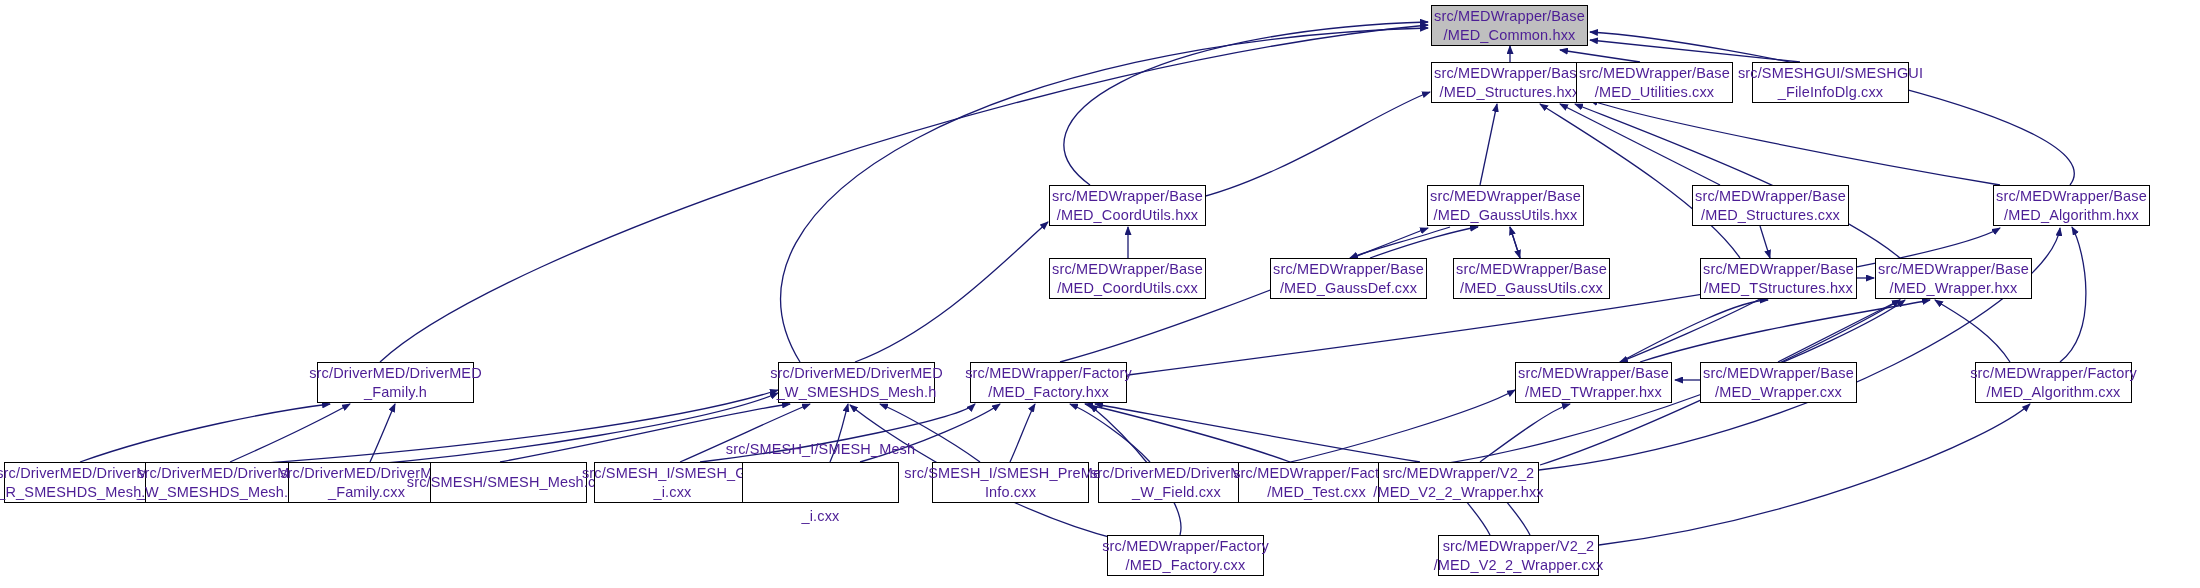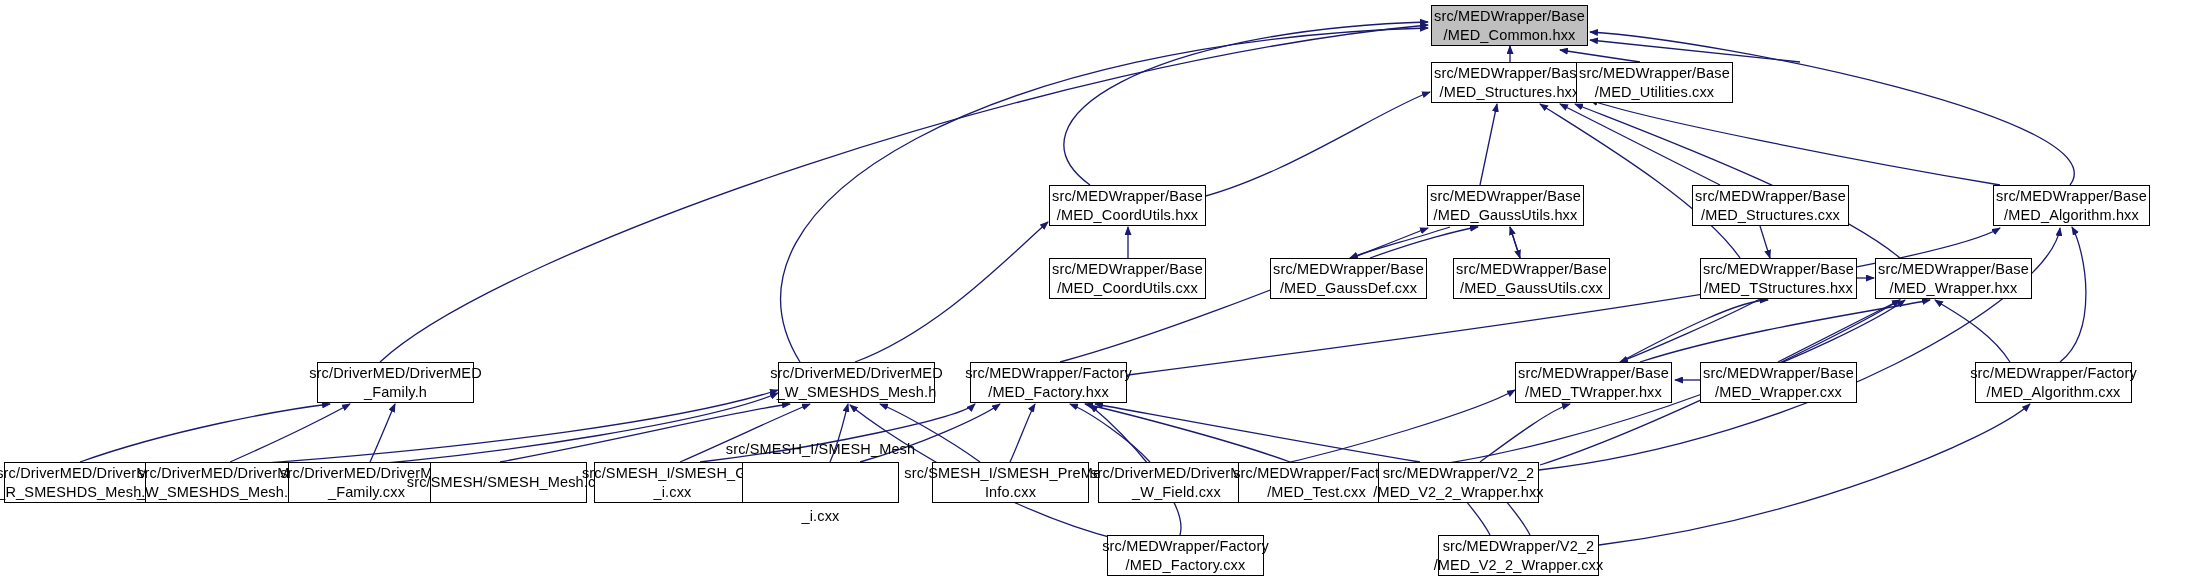--- a/index.html
+++ b/index.html
@@ -28,21 +28,21 @@
     left: 0;
     top: 0;
     width: 2200px;
     height: 588px;
   }
   .graph-node {
     position: absolute;
     box-sizing: border-box;
     border: 1px solid #000000;
     background: #ffffff;
-    color: #000000;
+    color: #4c1d95;
     display: flex;
     flex-direction: column;
     align-items: center;
     justify-content: center;
     font-size: 14.5px;
     line-height: 19px;
     letter-spacing: 0.15px;
     white-space: nowrap;
     text-align: center;
   }
@@ -127,20 +127,24 @@
         <span class="nl">/MED_Common.hxx</span>
       </div>
       <div class="graph-node" style="left: 1431px; top: 62px; width: 157px; height: 41px;">
         <span class="nl">src/MEDWrapper/Base</span>
         <span class="nl">/MED_Structures.hxx</span>
       </div>
       <div class="graph-node" style="left: 1576px; top: 62px; width: 157px; height: 41px;">
         <span class="nl">src/MEDWrapper/Base</span>
         <span class="nl">/MED_Utilities.cxx</span>
       </div>
+      <div class="graph-node" style="left: 1752px; top: 62px; width: 157px; height: 41px;">
+        <span class="nl">src/SMESHGUI/SMESHGUI</span>
+        <span class="nl">_FileInfoDlg.cxx</span>
+      </div>
       <div class="graph-node" style="left: 1049px; top: 185px; width: 157px; height: 41px;">
         <span class="nl">src/MEDWrapper/Base</span>
         <span class="nl">/MED_CoordUtils.hxx</span>
       </div>
       <div class="graph-node" style="left: 1427px; top: 185px; width: 157px; height: 41px;">
         <span class="nl">src/MEDWrapper/Base</span>
         <span class="nl">/MED_GaussUtils.hxx</span>
       </div>
       <div class="graph-node" style="left: 1692px; top: 185px; width: 157px; height: 41px;">
         <span class="nl">src/MEDWrapper/Base</span>

